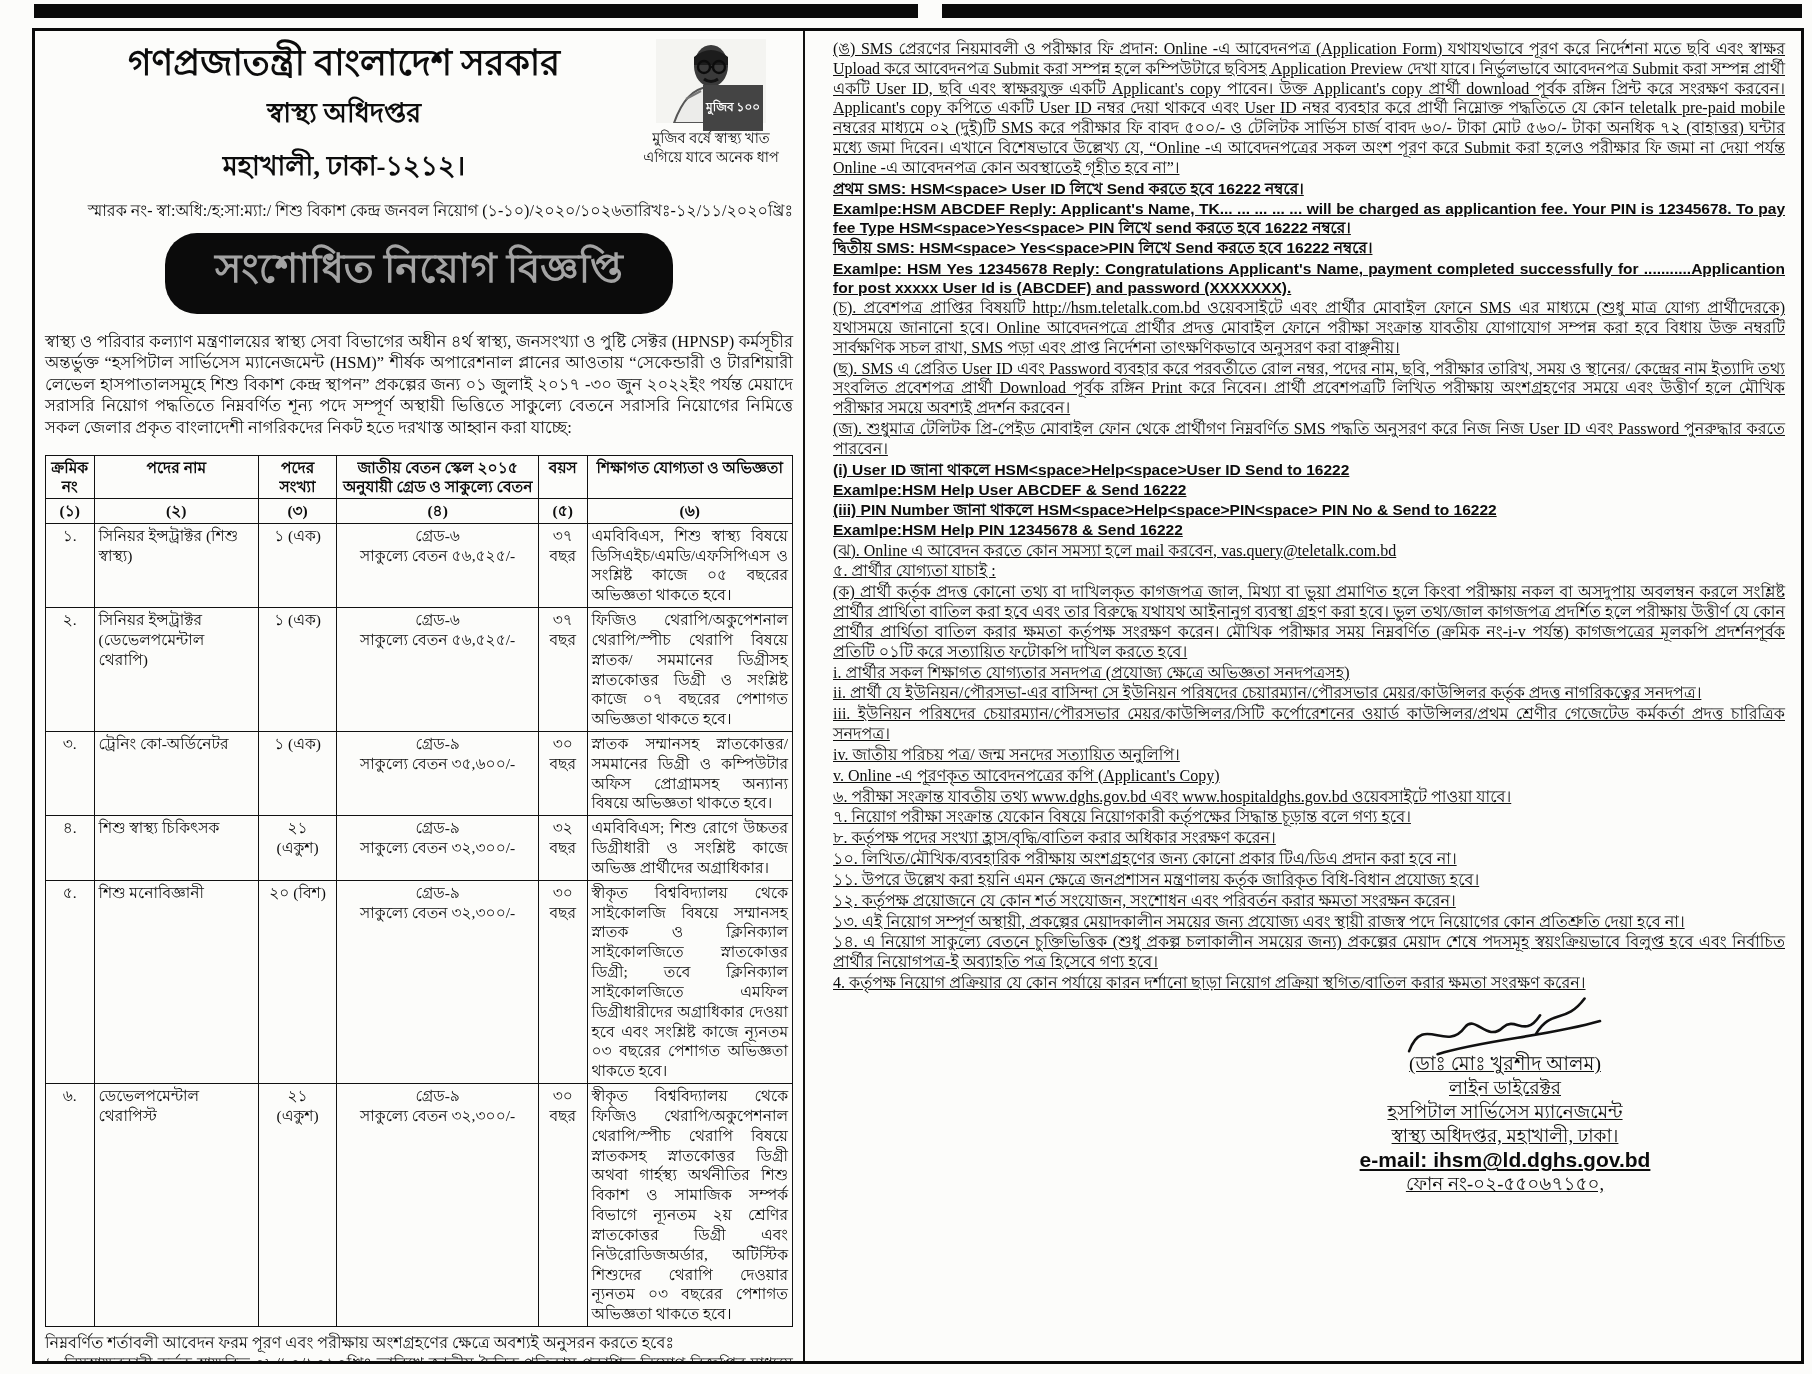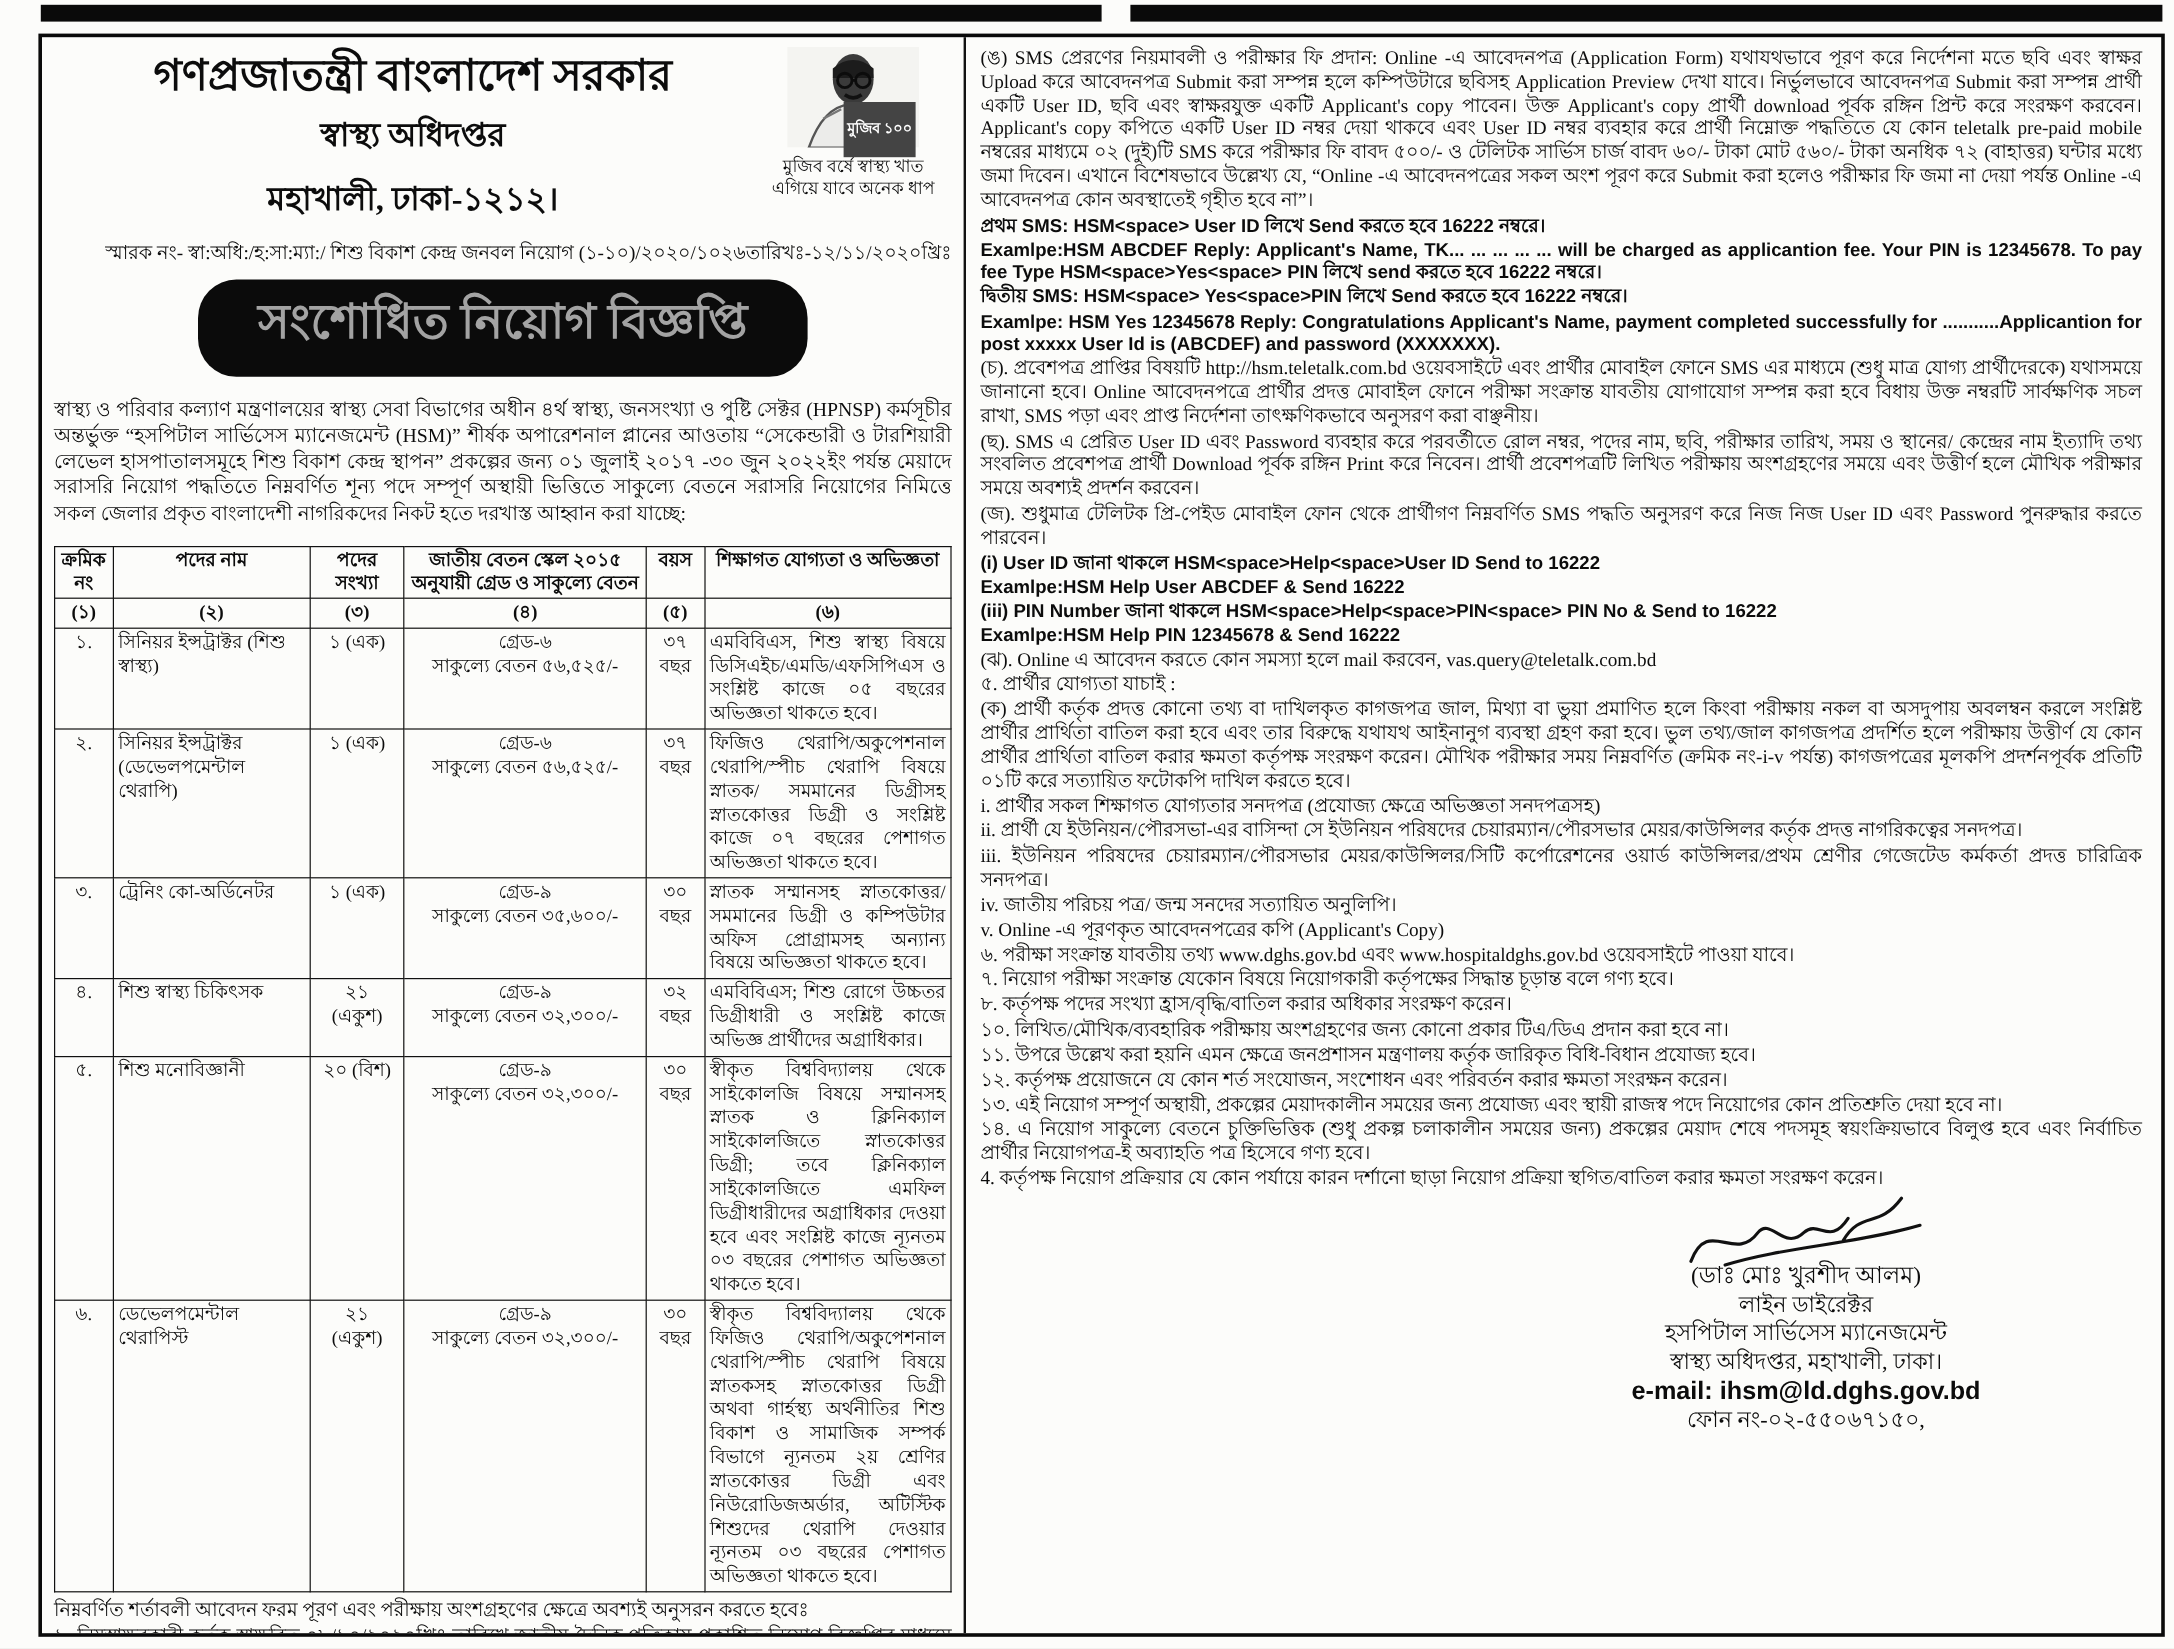--- a/index.html
+++ b/index.html
@@ -3,23 +3,23 @@
 <meta charset="utf-8">
 <style>
   * { box-sizing: border-box; }
   body { margin:0; background:#d9d9d6; }
   .page { position:relative; width:1812px; height:1374px; background:#fcfcfa; color:#0c0c0c;
           font-family:"Liberation Serif", serif; overflow:hidden; }
   .topbar { position:absolute; top:4px; height:14px; background:#0a0a0a; }
   .topbar.left { left:34px; width:884px; }
   .topbar.right { left:942px; width:860px; }
   .frame { position:absolute; top:28px; left:32px; width:1772px; height:1336px;
-           border:3px solid #0a0a0a; background:#fcfcfa; display:flex; }
+           border:3px solid #0a0a0a; background:#fcfcfa; display:flex;gap:16px; }
   .col-left { width:770px; border-right:2px solid #111; padding:6px 10px 2px 10px; overflow:hidden; }
-  .col-right { flex:1; padding:8px 16px 2px 12px; overflow:hidden; }
+  .col-right { flex:1; padding:8px 16px 2px 12px; overflow:hidden;text-decoration:underline; }
 
   
   .masthead { position:relative; text-align:center; padding-top:6px; min-height:150px; }
   .org  { font-size:36px; font-weight:bold; line-height:1.15; }
   .dept { font-size:27px; font-weight:bold; margin-top:8px; }
   .addr { font-size:27px; font-weight:bold; margin-top:8px; }
   .masthead-text { margin-right:150px; }
   .logo-wrap { position:absolute; top:2px; right:2px; width:160px; text-align:center; }
   .logo-caption { font-size:14.5px; line-height:1.3; margin-top:2px; }
   .logo-mark { font-size:12px; font-weight:bold; position:absolute; top:46px; right:28px;

